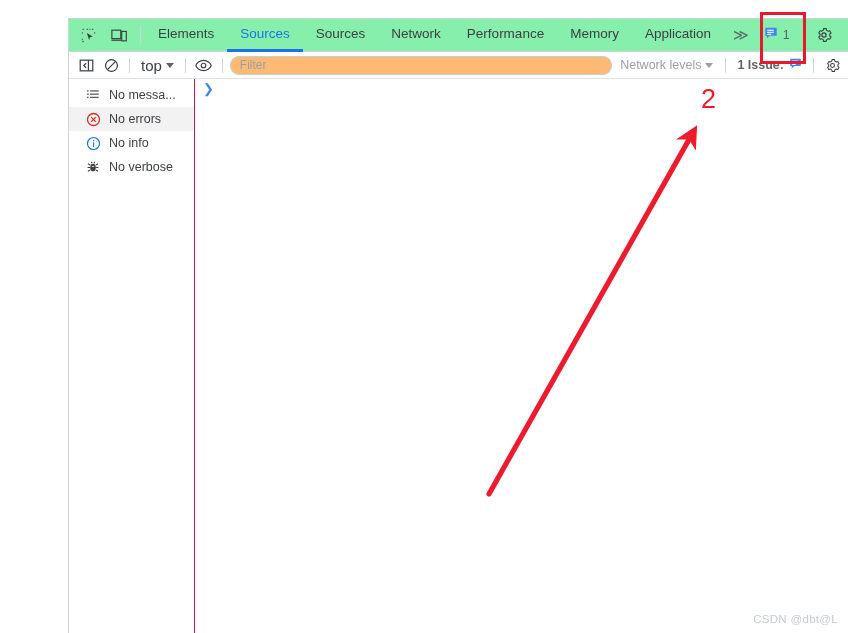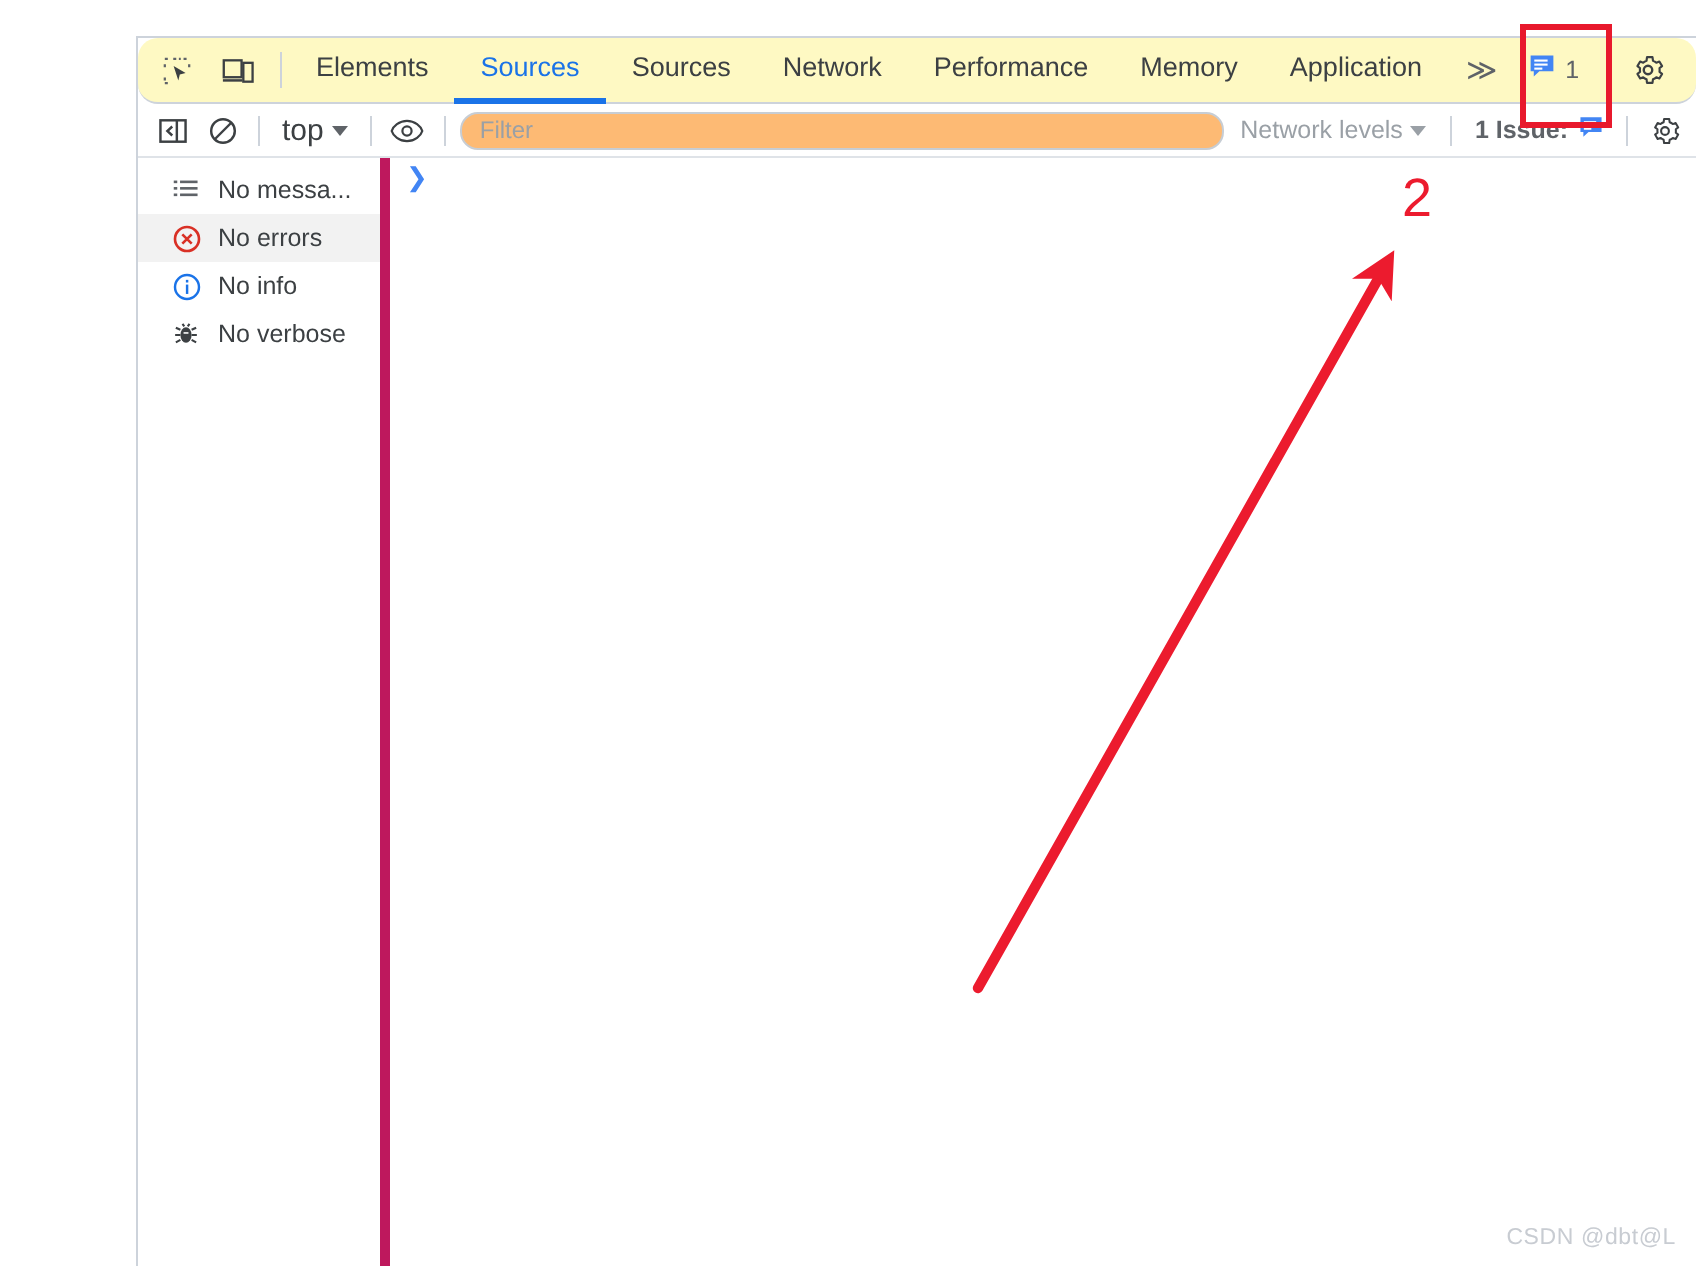--- a/index.html
+++ b/index.html
@@ -28,27 +28,26 @@
     background: #ffffff;
     border-top: 1px solid #cdd3db;
     border-left: 1px solid #cdd3db;
     display: flex;
     flex-direction: column;
   }
 
   
   .tabbar {
     height: 33px;
-    background: #fef9c3;
+    background: #86efac;
     border-bottom: 1px solid #cdd3db;
     display: flex;
     align-items: stretch;
     flex: 0 0 auto;
     position: relative;
-    border-radius: 10px;
   }
   .tb-icons {
     display: flex;
     align-items: center;
     padding: 0 6px 0 8px;
     gap: 9px;
   }
   .tb-icon {
     width: 22px; height: 22px;
     display: flex; align-items: center; justify-content: center;
@@ -170,21 +169,21 @@
 
   
   .console-body {
     flex: 1 1 auto;
     display: flex;
     min-height: 0;
   }
   .sidebar {
     width: 126px;
     flex: 0 0 126px;
-    border-right: 5px solid #be185d;
+    border-right: 1px solid #be185d;
     background: #ffffff;
     padding-top: 4px;
   }
   .side-row {
     display: flex;
     align-items: center;
     gap: 8px;
     height: 24px;
     padding: 0 6px 0 16px;
     font-size: 12.5px;

